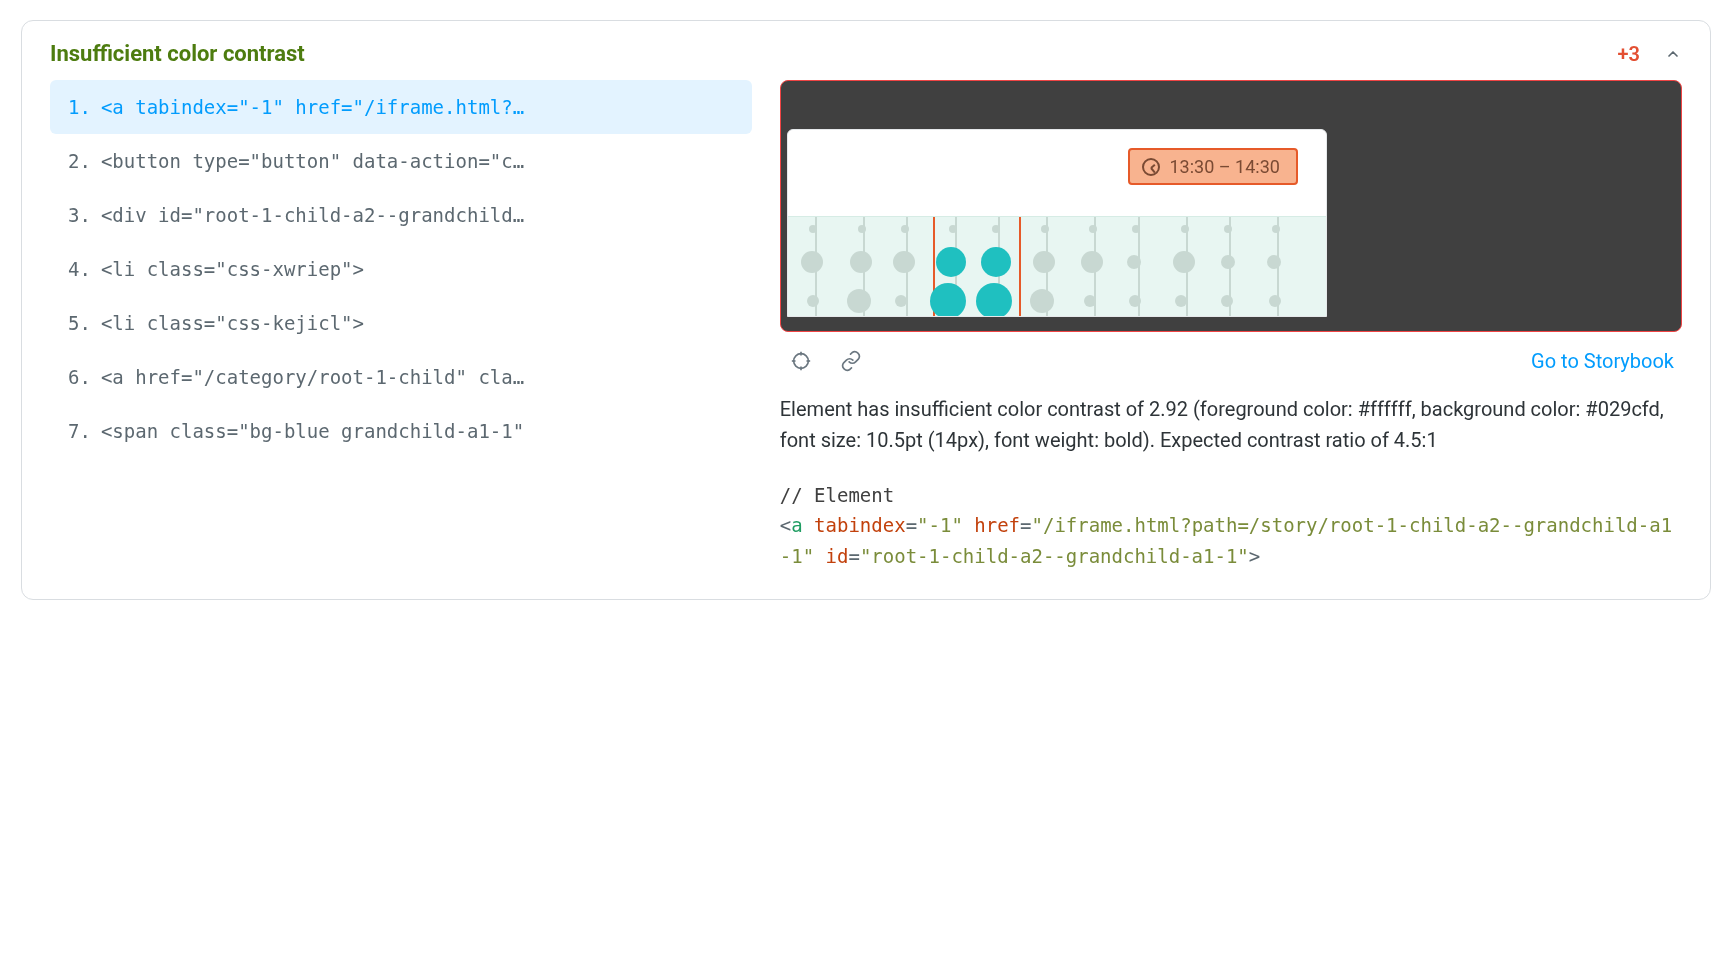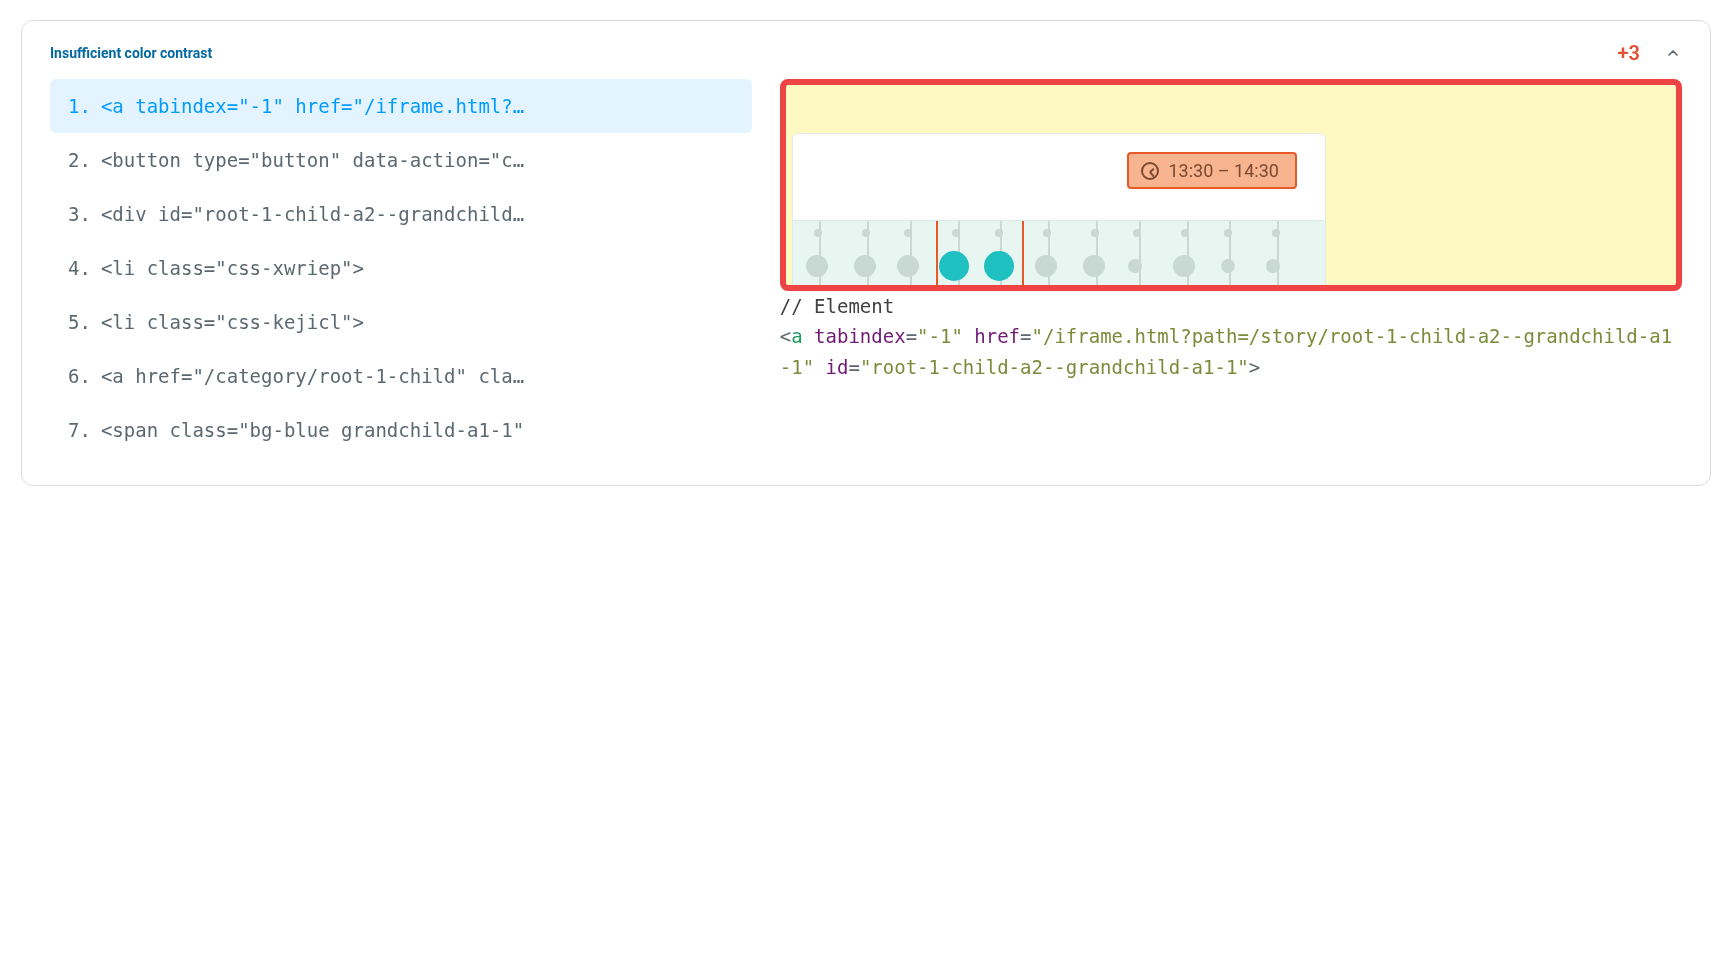--- a/index.html
+++ b/index.html
@@ -22,23 +22,23 @@
     align-items: center;
     justify-content: space-between;
     padding: 20px 28px 8px 28px;
     cursor: pointer;
   }
   .section-header.collapsed {
     padding: 18px 28px;
     border-top: 1px solid #e6e9eb;
   }
   .section-title {
-    font-size: 14px;
+    font-size: 22px;
     font-weight: 700;
-    color: #0369a1;
+    color: #4d7c0f;
   }
   .section-right {
     display: flex;
     align-items: center;
     gap: 24px;
   }
   .badge-count {
     font-size: 20px;
     font-weight: 600;
     color: #e34f32;
@@ -86,24 +86,24 @@
     background: #e3f3ff;
     color: #029cfd;
   }
   .vitem .vnum { flex-shrink: 0; }
   .vitem .vcode {
     overflow: hidden;
     text-overflow: ellipsis;
   }
   .detail-pane { flex: 1; min-width: 0; }
   .preview-box {
-    border: 6px solid #ef4444;
+    border: 1px solid #ef4444;
     border-radius: 8px;
-    background: #fef9c3;
-    height: 212px;
+    background: #404040;
+    height: 252px;
     overflow: hidden;
     position: relative;
   }
   .preview-inner {
     position: absolute;
     left: 6px;
     top: 48px;
     width: 60%;
     height: 188px;
     background: #fff;
@@ -188,21 +188,21 @@
     margin-bottom: 24px;
   }
   .code-block {
     font-family: ui-monospace, SFMono-Regular, Menlo, Consolas, monospace;
     font-size: 19px;
     line-height: 1.6;
     word-break: break-all;
   }
   .c-comment { color: #404040; }
   .c-tag     { color: #1f9d62; }
-  .c-attr    { color: #701a75; }
+  .c-attr    { color: #c2410c; }
   .c-punct   { color: #5c6870; }
   .c-str     { color: #7a8c3a; }
 </style>
 </head>
 <body>
 
 <div class="panel">
 
   <div class="section-header">
     <div class="section-title">Insufficient color contrast</div>
@@ -306,21 +306,42 @@
             <div class="dot" style="left:45%;top:72px;width:24px;height:24px"></div>
             <div class="dot" style="left:55%;top:78px;width:12px;height:12px"></div>
             <div class="dot" style="left:63.5%;top:78px;width:12px;height:12px"></div>
             <div class="dot" style="left:72%;top:78px;width:12px;height:12px"></div>
             <div class="dot" style="left:80.5%;top:78px;width:12px;height:12px"></div>
             <div class="dot" style="left:89.5%;top:78px;width:12px;height:12px"></div>
           </div>
         </div>
       </div>
 
-
+      <div class="preview-actions">
+        <div class="icon-row">
+          <span class="mini-icon">
+            <svg viewBox="0 0 24 24" fill="none" stroke="currentColor" stroke-width="1.8">
+              <circle cx="12" cy="12" r="8"></circle>
+                <line x1="12" y1="2" x2="12" y2="6"></line>
+                <line x1="12" y1="18" x2="12" y2="22"></line>
+                <line x1="2" y1="12" x2="6" y2="12"></line>
+                <line x1="18" y1="12" x2="22" y2="12"></line>
+            </svg>
+          </span>
+          <span class="mini-icon">
+            <svg viewBox="0 0 24 24" fill="none" stroke="currentColor" stroke-width="1.8" stroke-linecap="round">
+              <path d="M10 13a5 5 0 0 0 7 0l3-3a5 5 0 0 0-7-7l-1.5 1.5"></path>
+              <path d="M14 11a5 5 0 0 0-7 0l-3 3a5 5 0 0 0 7 7l1.5-1.5"></path>
+            </svg>
+          </span>
+        </div>
+        <a class="go-link">Go to Storybook</a>
+      </div>
+
+      <div class="detail-text">Element has insufficient color contrast of 2.92 (foreground color: #ffffff, background color: #029cfd, font size: 10.5pt (14px), font weight: bold). Expected contrast ratio of 4.5:1</div>
 
       <div class="code-block">
         <span class="c-comment">// Element</span><br>
         <span class="c-punct">&lt;</span><span class="c-tag">a</span>
         <span> </span><span class="c-attr">tabindex</span><span class="c-punct">=</span><span class="c-str">"-1"</span>
         <span> </span><span class="c-attr">href</span><span class="c-punct">=</span><span class="c-str">"/iframe.html?path=/story/root-1-child-a2--grandchild-a1-1"</span>
         <span> </span><span class="c-attr">id</span><span class="c-punct">=</span><span class="c-str">"root-1-child-a2--grandchild-a1-1"</span><span class="c-punct">&gt;</span>
       </div>
 
     </div>

